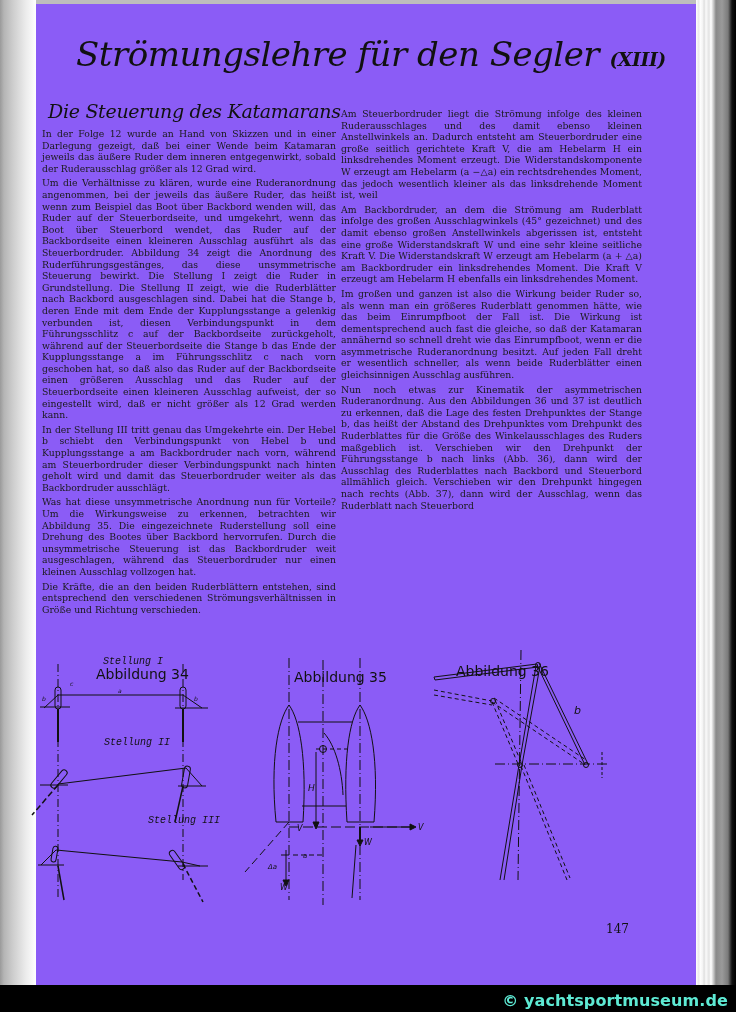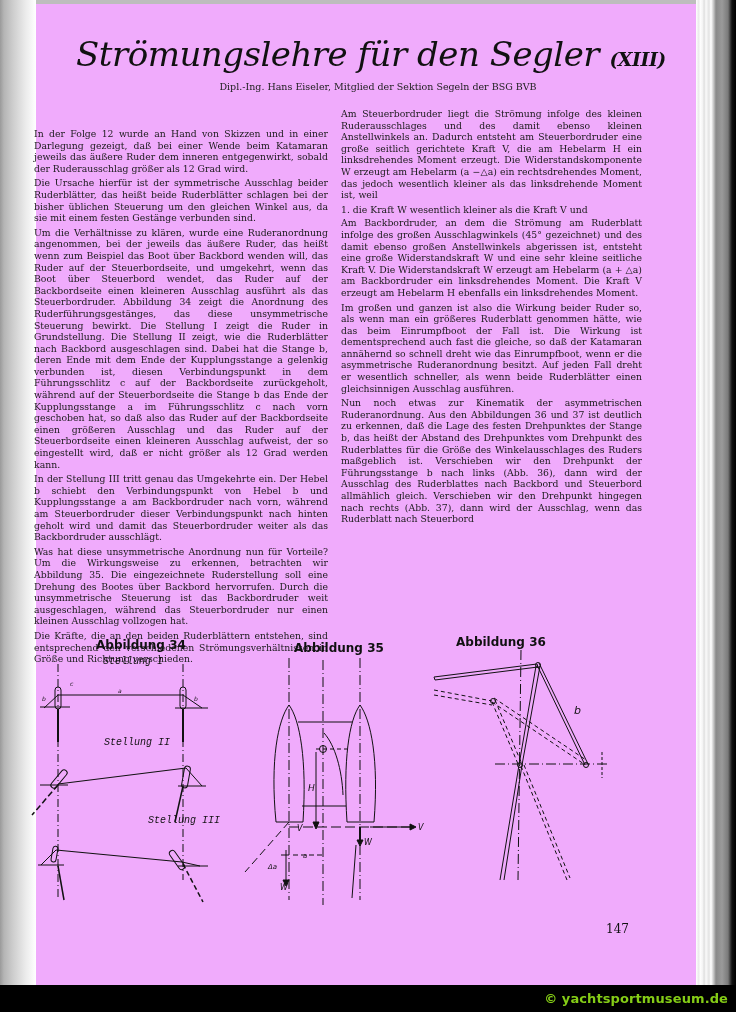--- a/index.html
+++ b/index.html
@@ -1,68 +1,66 @@
 <!DOCTYPE html>
 <html><head>
 <meta charset="utf-8">
 <style>
   html, body { margin:0; padding:0; }
   body { width:736px; height:1012px; background:#000; position:relative; overflow:hidden; font-family:"DejaVu Serif", serif; }
-  .scan { position:absolute; left:0; top:0; width:736px; height:985px; background:#f0abfc; overflow:hidden; }
+  .scan { position:absolute; left:0; top:0; width:736px; height:985px; background:#8b5cf6; overflow:hidden; }
   .top-edge { position:absolute; left:0; top:0; width:736px; height:4px; background:#bdbdbd; }
   .left-shadow { position:absolute; left:0; top:0; width:36px; height:985px;
     background:linear-gradient(to right,#9a9a9a 0,#b5b5b5 4px,#d0d0d0 14px,#ececec 26px,#fff 36px); }
   .right-edges { position:absolute; left:696px; top:0; width:40px; height:985px;
     background:linear-gradient(to right,#fff 0,#e8e8e8 3px,#fff 4px,#f2f2f2 7px,#ddd 8px,#fafafa 10px,#e2e2e2 13px,#fff 15px,#bbb 18px,#888 20px,#9a9a9a 26px,#7a7a7a 32px,#111 36px,#000 40px); }
   .bottom-band { position:absolute; left:0; top:985px; width:736px; height:27px; background:#000; }
-  .copyright { position:absolute; right:8px; top:991px; color:#84cc16; font-family:"DejaVu Sans", sans-serif; font-size:13px; font-weight:bold; letter-spacing:0.1px; }
+  .copyright { position:absolute; right:8px; top:991px; color:#5eead4; font-family:"DejaVu Sans", sans-serif; font-size:16px; font-weight:bold; letter-spacing:0.1px; }
 
   .title { position:absolute; left:76px; top:34px; width:620px; font-family:"DejaVu Serif", serif; font-style:italic; font-size:34px; color:#111; letter-spacing:-0.5px; white-space:nowrap; }
   .title .num { font-size:19px; font-weight:bold; }
   .byline { position:absolute; left:0; top:81px; width:736px; text-align:center; font-size:9.5px; color:#222; padding-left:20px; box-sizing:border-box; }
   .section-title { position:absolute; left:48px; top:100px; font-family:"DejaVu Serif", serif; font-style:italic; font-size:19px; color:#111; letter-spacing:-0.3px; }
 
   .col { position:absolute; font-size:9.3px; line-height:11.6px; color:#1a1a1a; text-align:justify; }
   .col p { margin:0 4px 3px 0; }
-  .col-left { left:34px; top:128px; width:298px; }
+  .col-left { left:42px; top:128px; width:298px; }
   .col-right { left:341px; top:108px; width:305px; }
   .col .li { padding-left:10px; text-indent:-10px; margin:0 0 2px 0; }
 
-  .fig-label { position:absolute; font-family:"DejaVu Sans", sans-serif; font-weight:bold; font-size:12px; color:#111; }
+  .fig-label { position:absolute; font-family:"DejaVu Sans", sans-serif; font-weight:normal; font-size:14px; color:#111;margin-top:28px; }
   .stellung { position:absolute; font-family:Liberation Mono, monospace; font-style:italic; font-size:10px; color:#111; }
   .page-number { position:absolute; left:606px; top:922px; font-size:12px; color:#111; }
   svg.fig { position:absolute; overflow:visible; }
   svg.fig text { font-family:"DejaVu Sans", sans-serif; font-style:italic; fill:#111; }
 </style>
 </head>
 <body>
 
 <div class="scan">
   <div class="top-edge"></div>
   <div class="left-shadow"></div>
   <div class="right-edges"></div>
 
   <div class="title">
     <span>Strömungslehre für den Segler</span>
     <span class="num">(XIII)</span>
   </div>
-  <div class="byline">Dipl.-Ing. Hans Eiseler, Mitglied der Sektion Segeln der BSG BVB</div>
+  <div class="section-title">Die Steuerung des Katamarans</div>
 
   <div class="col col-left">
     <p>In der Folge 12 wurde an Hand von Skizzen und in einer Darlegung gezeigt, daß bei einer Wende beim Katamaran jeweils das äußere Ruder dem inneren entgegenwirkt, sobald der Ruderausschlag größer als 12 Grad wird.</p>
-    <p>Die Ursache hierfür ist der symmetrische Ausschlag beider Ruderblätter, das heißt beide Ruderblätter schlagen bei der bisher üblichen Steuerung um den gleichen Winkel aus, da sie mit einem festen Gestänge verbunden sind.</p>
     <p>Um die Verhältnisse zu klären, wurde eine Ruderanordnung angenommen, bei der jeweils das äußere Ruder, das heißt wenn zum Beispiel das Boot über Backbord wenden will, das Ruder auf der Steuerbordseite, und umgekehrt, wenn das Boot über Steuerbord wendet, das Ruder auf der Backbordseite einen kleineren Ausschlag ausführt als das Steuerbordruder. Abbildung 34 zeigt die Anordnung des Ruderführungsgestänges, das diese unsymmetrische Steuerung bewirkt. Die Stellung I zeigt die Ruder in Grundstellung. Die Stellung II zeigt, wie die Ruderblätter nach Backbord ausgeschlagen sind. Dabei hat die Stange b, deren Ende mit dem Ende der Kupplungsstange a gelenkig verbunden ist, diesen Verbindungspunkt in dem Führungsschlitz c auf der Backbordseite zurückgeholt, während auf der Steuerbordseite die Stange b das Ende der Kupplungsstange a im Führungsschlitz c nach vorn geschoben hat, so daß also das Ruder auf der Backbordseite einen größeren Ausschlag und das Ruder auf der Steuerbordseite einen kleineren Ausschlag aufweist, der so eingestellt wird, daß er nicht größer als 12 Grad werden kann.</p>
     <p>In der Stellung III tritt genau das Umgekehrte ein. Der Hebel b schiebt den Verbindungspunkt von Hebel b und Kupplungsstange a am Backbordruder nach vorn, während am Steuerbordruder dieser Verbindungspunkt nach hinten geholt wird und damit das Steuerbordruder weiter als das Backbordruder ausschlägt.</p>
     <p>Was hat diese unsymmetrische Anordnung nun für Vorteile? Um die Wirkungsweise zu erkennen, betrachten wir Abbildung 35. Die eingezeichnete Ruderstellung soll eine Drehung des Bootes über Backbord hervorrufen. Durch die unsymmetrische Steuerung ist das Backbordruder weit ausgeschlagen, während das Steuerbordruder nur einen kleinen Ausschlag vollzogen hat.</p>
     <p>Die Kräfte, die an den beiden Ruderblättern entstehen, sind entsprechend den verschiedenen Strömungsverhältnissen in Größe und Richtung verschieden.</p>
   </div>
 
   <div class="col col-right">
     <p>Am Steuerbordruder liegt die Strömung infolge des kleinen Ruderausschlages und des damit ebenso kleinen Anstellwinkels an. Dadurch entsteht am Steuerbordruder eine große seitlich gerichtete Kraft V, die am Hebelarm H ein linksdrehendes Moment erzeugt. Die Widerstandskomponente W erzeugt am Hebelarm (a −△a) ein rechtsdrehendes Moment, das jedoch wesentlich kleiner als das linksdrehende Moment ist, weil</p>
-    <p class="li">1. die Kraft W wesentlich kleiner als die Kraft V und</p>
     <p>Am Backbordruder, an dem die Strömung am Ruderblatt infolge des großen Ausschlagwinkels (45° gezeichnet) und des damit ebenso großen Anstellwinkels abgerissen ist, entsteht eine große Widerstandskraft W und eine sehr kleine seitliche Kraft V. Die Widerstandskraft W erzeugt am Hebelarm (a + △a) am Backbordruder ein linksdrehendes Moment. Die Kraft V erzeugt am Hebelarm H ebenfalls ein linksdrehendes Moment.</p>
     <p>Im großen und ganzen ist also die Wirkung beider Ruder so, als wenn man ein größeres Ruderblatt genommen hätte, wie das beim Einrumpfboot der Fall ist. Die Wirkung ist dementsprechend auch fast die gleiche, so daß der Katamaran annähernd so schnell dreht wie das Einrumpfboot, wenn er die asymmetrische Ruderanordnung besitzt. Auf jeden Fall dreht er wesentlich schneller, als wenn beide Ruderblätter einen gleichsinnigen Ausschlag ausführen.</p>
     <p>Nun noch etwas zur Kinematik der asymmetrischen Ruderanordnung. Aus den Abbildungen 36 und 37 ist deutlich zu erkennen, daß die Lage des festen Drehpunktes der Stange b, das heißt der Abstand des Drehpunktes vom Drehpunkt des Ruderblattes für die Größe des Winkelausschlages des Ruders maßgeblich ist. Verschieben wir den Drehpunkt der Führungsstange b nach links (Abb. 36), dann wird der Ausschlag des Ruderblattes nach Backbord und Steuerbord allmählich gleich. Verschieben wir den Drehpunkt hingegen nach rechts (Abb. 37), dann wird der Ausschlag, wenn das Ruderblatt nach Steuerbord</p>
   </div>
 
   <div class="fig-label" style="left:96px;top:638px;">Abbildung 34</div>
   <div class="stellung" style="left:103px;top:656px;">Stellung I</div>
   <div class="stellung" style="left:104px;top:737px;">Stellung II</div>
   <div class="stellung" style="left:110px;top:815px;margin-left:38px;">Stellung III</div>
 

